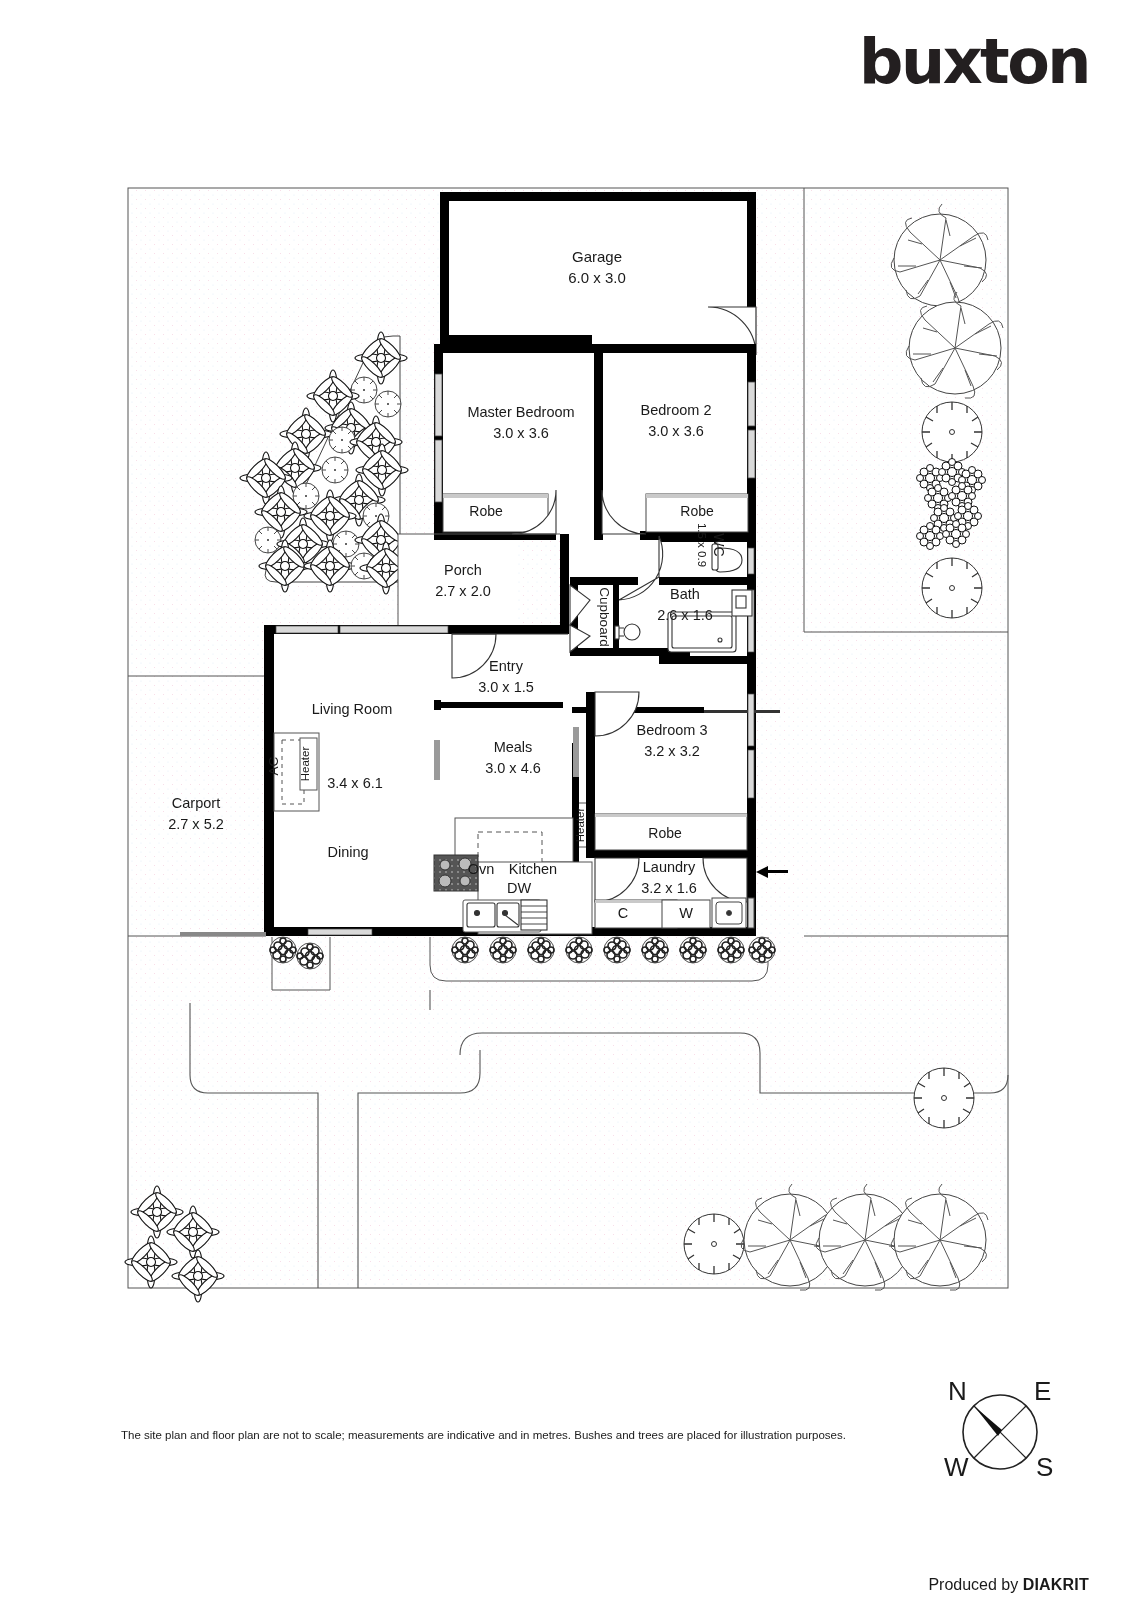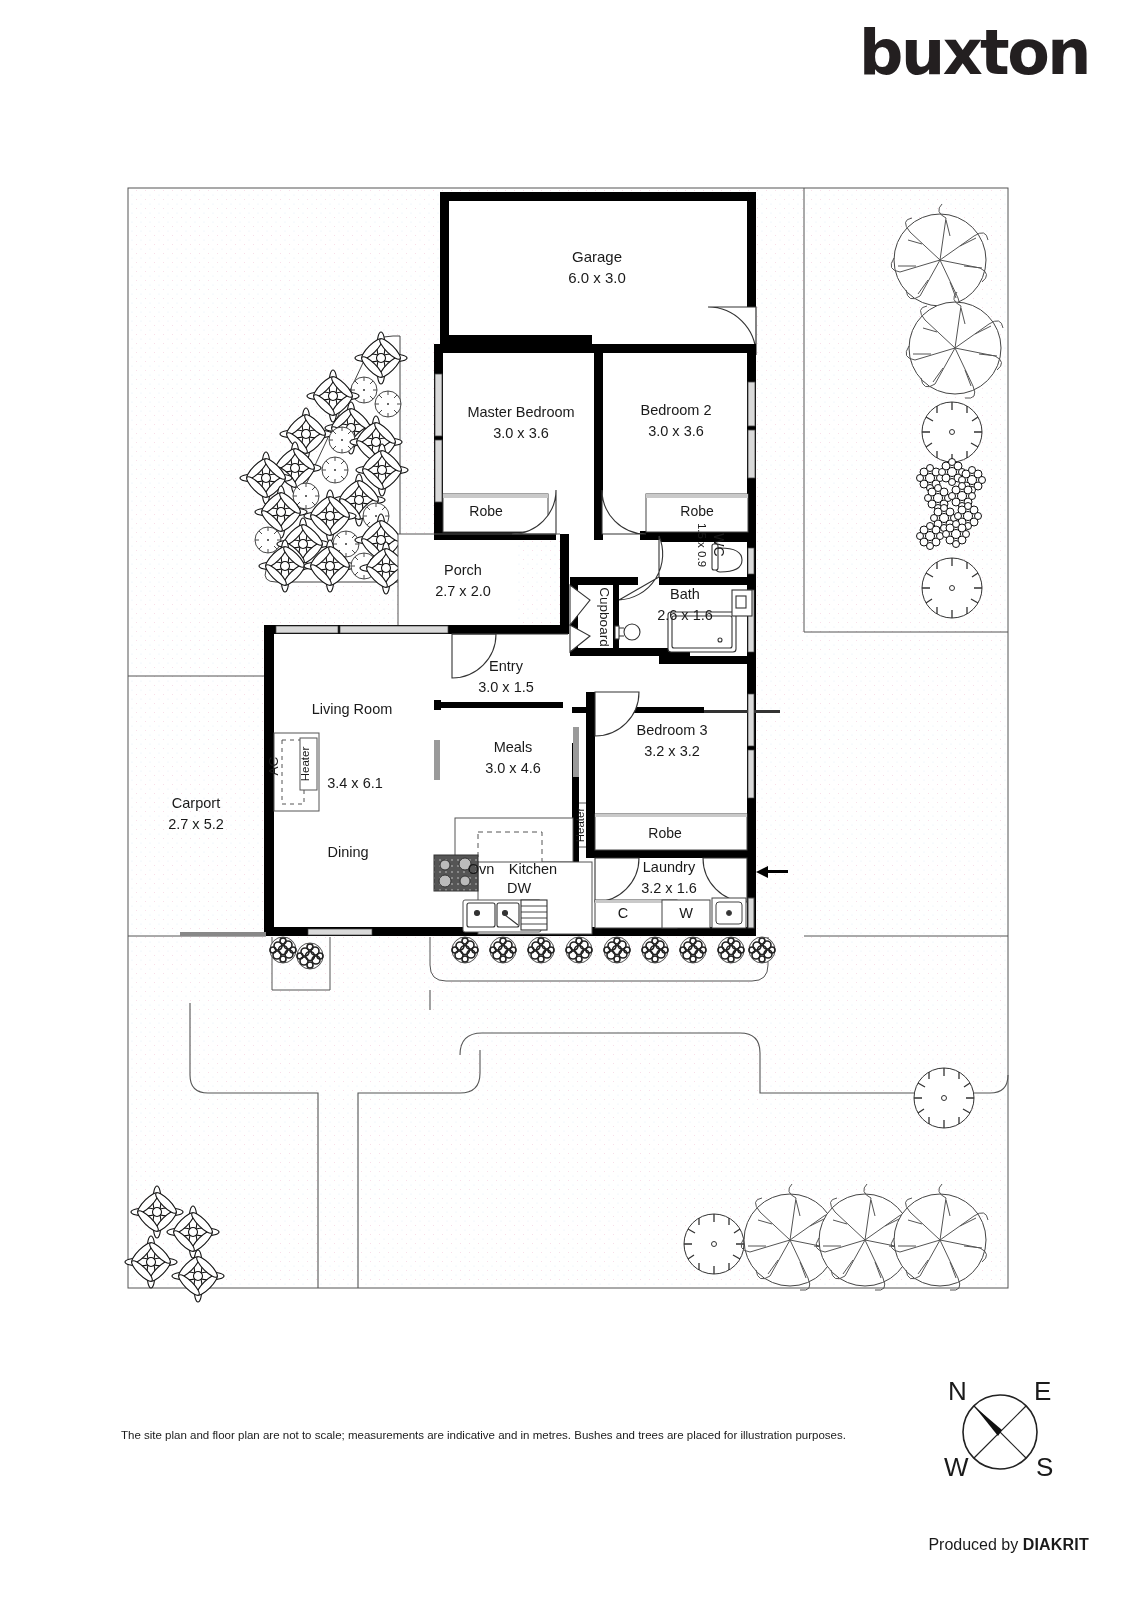--- a/index.html
+++ b/index.html
@@ -11,21 +11,21 @@
     width: 1131px; height: 1600px;
     position: relative;
     font-family: "Liberation Sans", sans-serif;
     color: #1a1a1a;
     overflow: hidden;
   }
 
   
   #brand {
     position: absolute;
-    top: 22px; right: 42px;
+    top: 31px; right: 42px;
     font-family: "DejaVu Sans", sans-serif;
     font-size: 62px;
     font-weight: 700;
     letter-spacing: -2.5px;
     color: #231f20;
     line-height: 1;
   }
 
   
   #plan-canvas {
@@ -59,21 +59,21 @@
     font-family: "Liberation Sans", sans-serif;
     color: #1a1a1a;
   }
   #c-n { left: 18px; top: 6px; }
   #c-e { left: 104px; top: 6px; }
   #c-w { left: 14px; top: 82px; }
   #c-s { left: 106px; top: 82px; }
 
   #produced-by {
     position: absolute;
-    right: 42px; top: 1536px;
+    right: 42px; top: 1576px;
     font-size: 16px;
     color: #1a1a1a;
     white-space: nowrap;
   }
   #produced-by b { font-weight: 700; letter-spacing: 0.2px; }
 
   
   .rl { font-family: "Liberation Sans", sans-serif; fill: #1a1a1a; }
 </style>
 </head>

